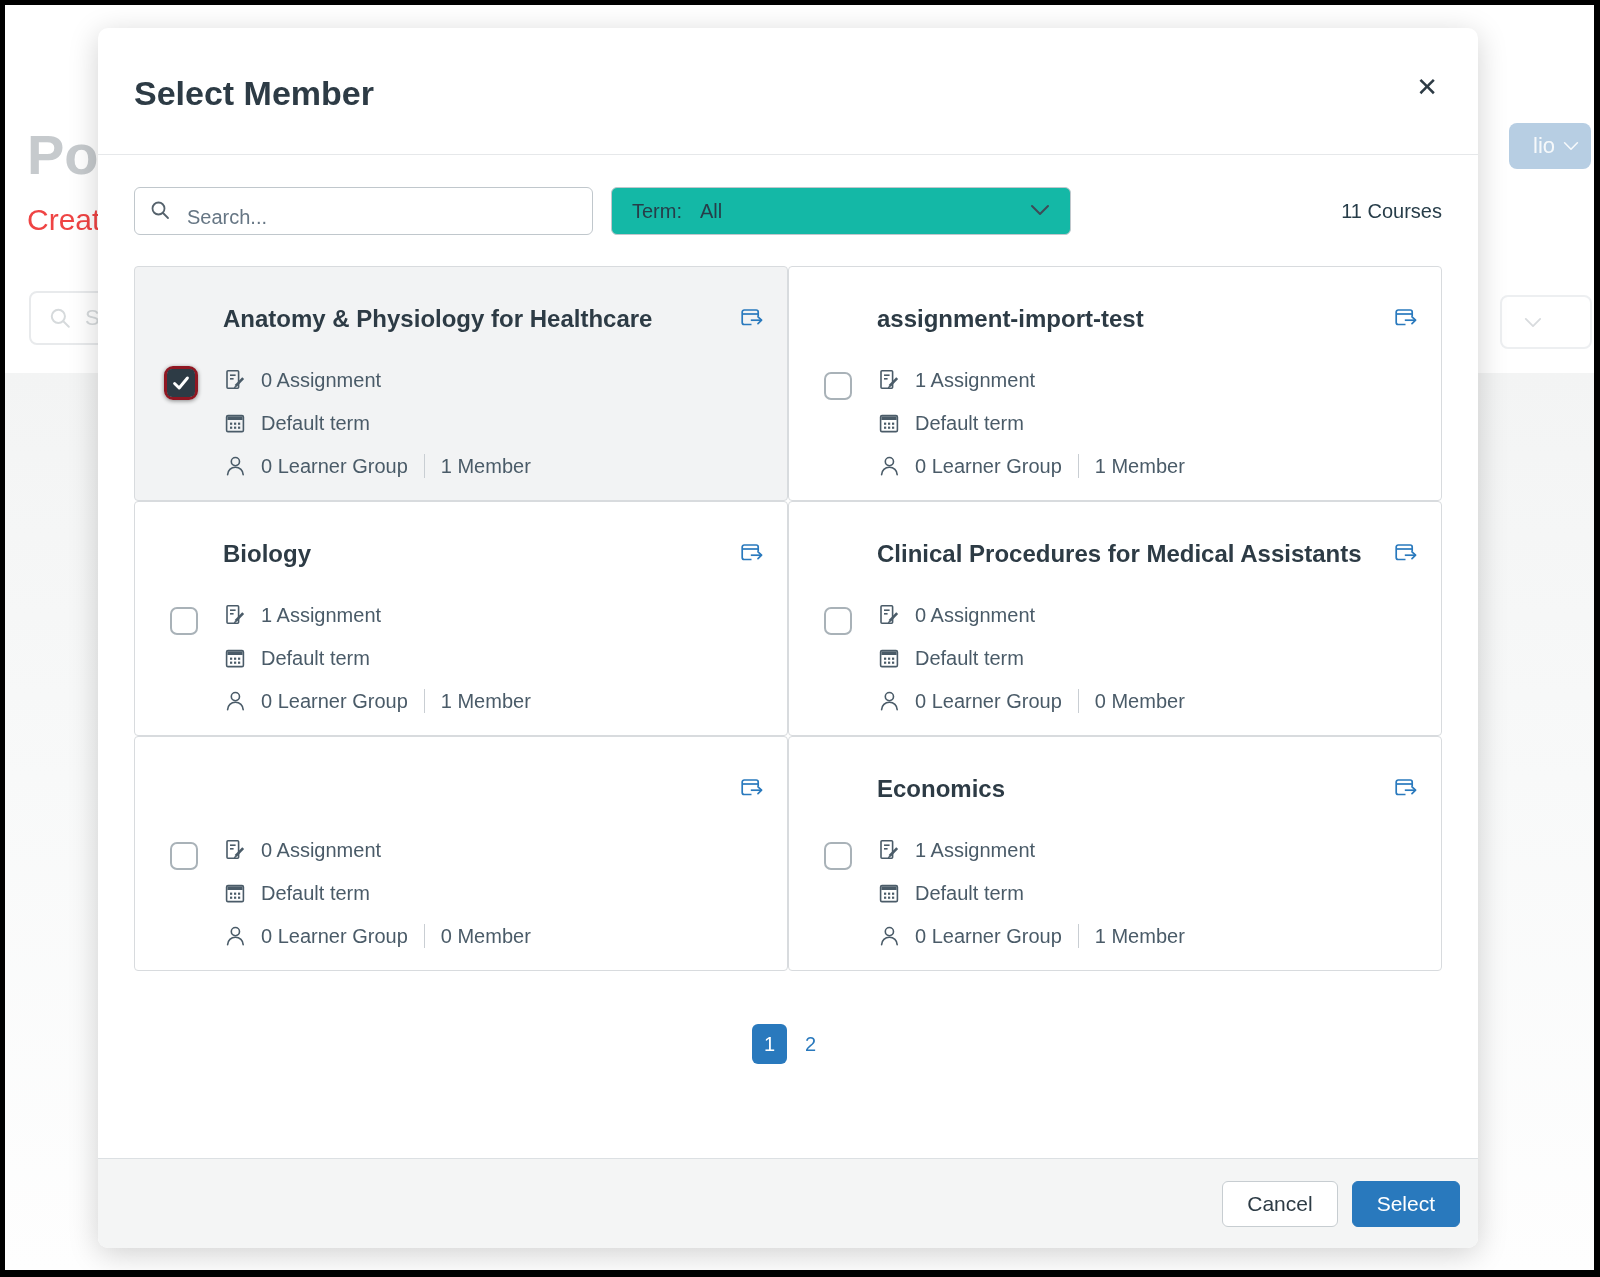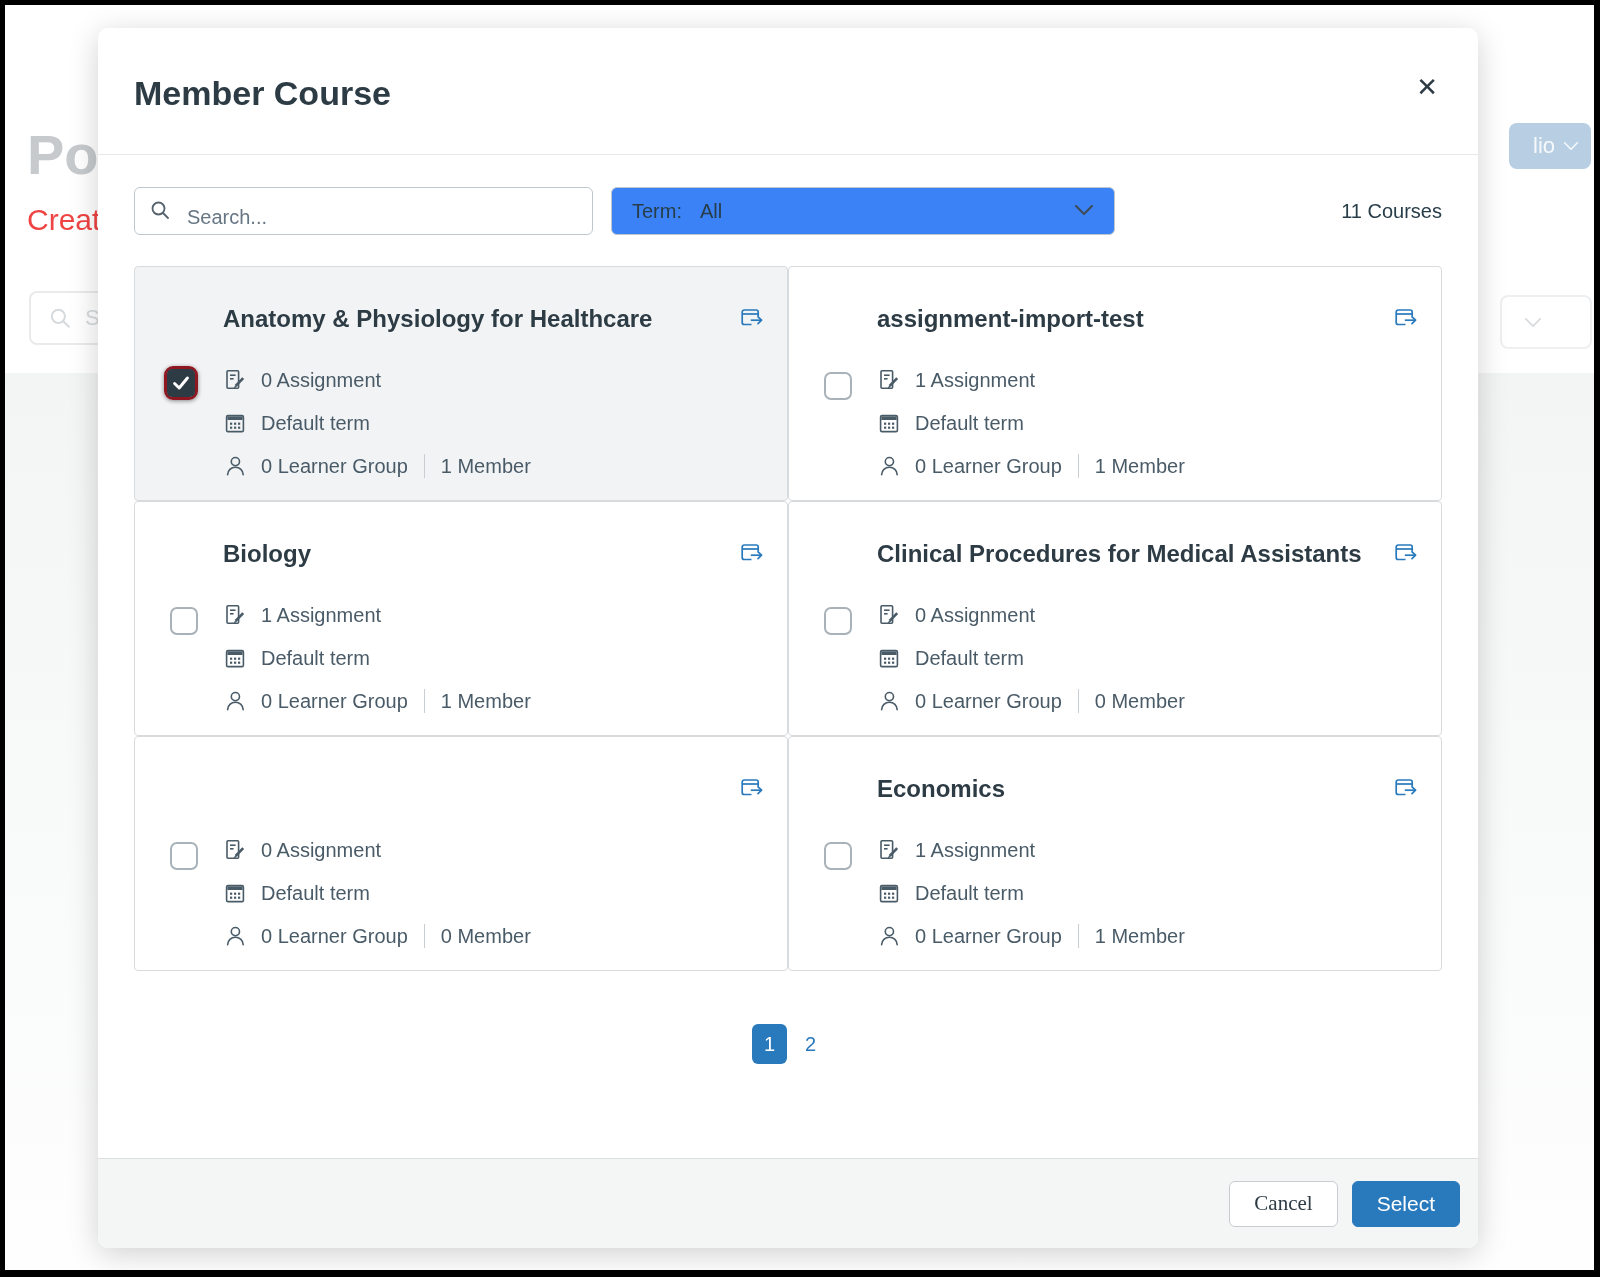--- a/index.html
+++ b/index.html
@@ -22,21 +22,21 @@
   .modal-header{position:relative;padding:44px 36px 40px;border-bottom:1px solid #E6E8EA;}
   .modal-title{font-size:34px;line-height:42px;font-weight:700;color:#2D3B45;}
   .modal-close{position:absolute;top:40px;right:34px;background:none;border:none;font-size:26px;color:#2D3B45;cursor:pointer;line-height:1;padding:6px;}
   .modal-desc{margin:28px 36px 0;font-size:20px;color:#2D3B45;line-height:27px;}
 
   .controls{margin:32px 36px 0;display:flex;align-items:center;}
   .search-box{position:relative;width:459px;height:48px;box-sizing:border-box;}
   .search-box input{width:100%;height:100%;box-sizing:border-box;border:1px solid #C0C7CC;border-radius:6px;padding:12px 14px 0 52px;font-size:20px;color:#2D3B45;font-family:inherit;outline:none;background:#fff;}
   .search-box input::placeholder{color:#667684;opacity:1;}
   .search-box .sicon{position:absolute;left:16px;top:13px;color:#55626C;}
-  .term-select{margin-left:18px;width:504px;height:48px;box-sizing:border-box;border:1px solid #C0C7CC;border-radius:6px;display:flex;align-items:center;padding:8px 20px;background:#3b82f6;cursor:pointer;}
+  .term-select{margin-left:18px;width:460px;height:48px;box-sizing:border-box;border:1px solid #C0C7CC;border-radius:6px;display:flex;align-items:center;padding:8px 20px;background:#14b8a6;cursor:pointer;}
   .term-select .t-label{font-size:20px;color:#273D49;}
   .term-select .t-value{font-size:20px;color:#273D49;margin-left:18px;}
   .term-select .chev{margin-left:auto;color:#3E4B57;}
   .course-count{margin-left:auto;font-size:20px;color:#273D49;}
 
   .cards{margin:31px 36px 0;height:744px;overflow:hidden;display:grid;grid-template-columns:1fr 1fr;grid-auto-rows:235px;}
   .card{position:relative;background:#fff;border:1px solid #D8DBDE;border-radius:4px;box-sizing:border-box;}
   .card.selected{background:#F2F3F4;}
   .card-title{position:absolute;left:88px;top:38px;font-size:24px;font-weight:700;color:#2D3B45;white-space:nowrap;}
   .share-icon{position:absolute;right:22px;top:40px;color:#2979BD;cursor:pointer;line-height:0;}
@@ -49,21 +49,21 @@
   .info-row{display:flex;align-items:center;gap:14px;height:24px;margin-bottom:19px;font-size:20px;color:#4A5B68;text-align:right;}
   .info-row .ric{color:#4A5B68;line-height:0;flex:none;}
   .vsep{width:1px;height:24px;background:#C9CED3;margin:0 2px;}
 
   .pagination{margin-top:14px;display:flex;align-items:center;justify-content:center;gap:10px;}
   .page-current{width:35px;height:40px;background:#2979BD;color:#fff;border-radius:6px;display:flex;align-items:center;justify-content:center;font-size:20px;cursor:pointer;}
   .page-link{color:#2979BD;font-size:20px;padding:4px 8px;cursor:pointer;}
 
   .modal-footer{margin-top:auto;height:90px;background:#F4F5F5;border-top:1px solid #DCE0E3;border-radius:0 0 10px 10px;display:flex;align-items:center;justify-content:flex-end;gap:14px;padding:0 18px;box-sizing:border-box;}
   .btn{height:46px;border-radius:6px;font-size:21px;font-family:inherit;padding:0 24px;cursor:pointer;}
-  .btn-cancel{background:#fff;border:1px solid #C7CDD1;color:#2D3B45;font-family:Liberation Serif, serif;}
+  .btn-cancel{background:#fff;border:1px solid #C7CDD1;color:#2D3B45;}
   .btn-select{background:#2979BD;border:1px solid #2979BD;color:#fff;}
 </style>
 </head>
 <body>
 
 <svg width="0" height="0" style="position:absolute" aria-hidden="true">
   <defs>
     <symbol id="i-search" viewBox="0 0 20 20">
       <circle cx="8.5" cy="8.5" r="6" fill="none" stroke="currentColor" stroke-width="1.8"></circle>
       <line x1="13" y1="13" x2="18" y2="18" stroke="currentColor" stroke-width="1.8" stroke-linecap="round"></line>
@@ -123,21 +123,21 @@
         </svg>
   </div>
   <div class="bg-dropdown">
     <svg width="18" height="11">
           <use href="#i-chevron"></use>
         </svg>
   </div>
 
   <div class="modal">
     <div class="modal-header">
-      <div class="modal-title">Member Course</div>
+      <div class="modal-title">Select Member</div>
       <button class="modal-close">✕</button>
     </div>
 
 
     <div class="controls">
       <div class="search-box">
         <span class="sicon">
           <svg width="20" height="20">
                 <use href="#i-search"></use>
               </svg>

